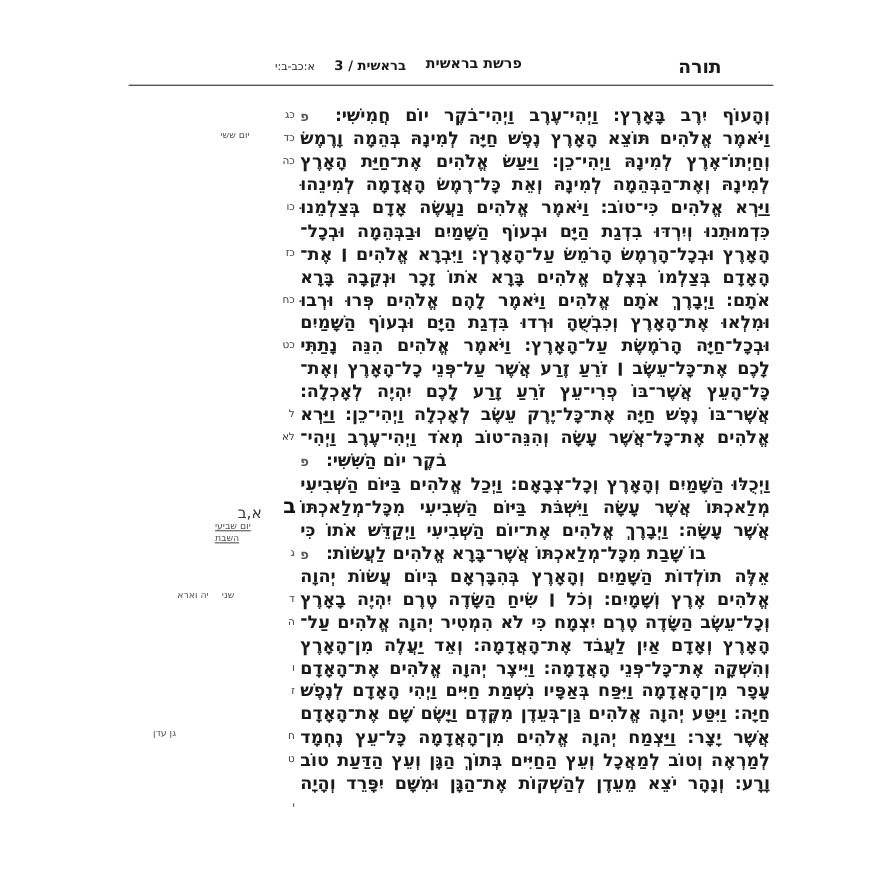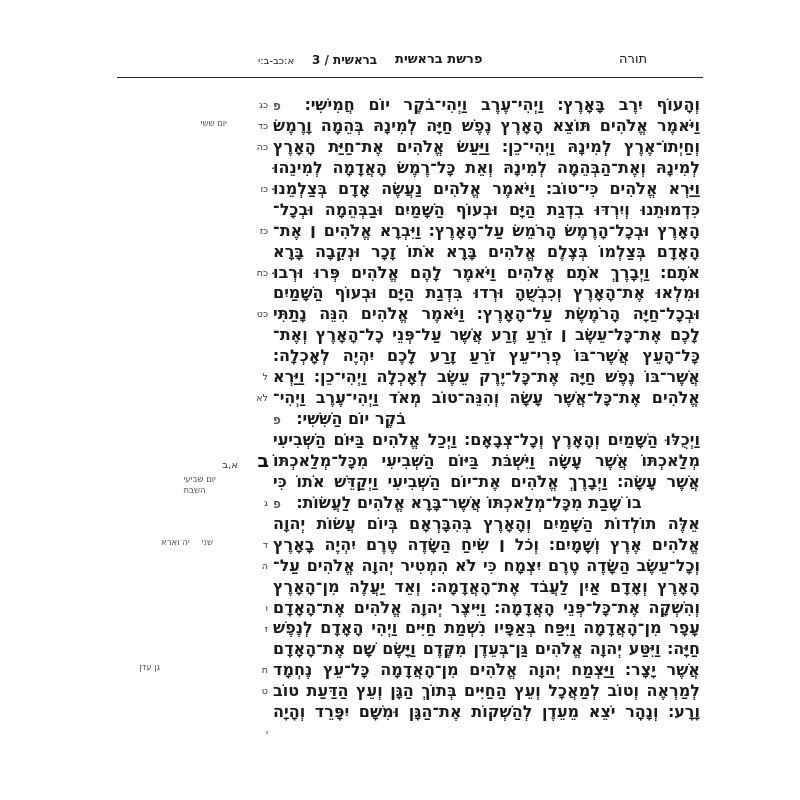--- a/index.html
+++ b/index.html
@@ -1,36 +1,36 @@
 <!DOCTYPE html>
 <html lang="he"><head>
 <meta charset="utf-8">
 <style>
   html,body{margin:0;padding:0;background:#e8e8e8;}
   #page{position:relative;width:800px;height:800px;background:#ffffff;overflow:hidden;
         font-family:"DejaVu Sans",sans-serif;color:#1b1b1b;}
   
-  .hdr{position:absolute;white-space:nowrap;direction:rtl;margin-left:8px;}
-  #hdr-torah{top:51px;right:153px;font-size:13px;font-weight:normal;}
+  .hdr{position:absolute;white-space:nowrap;direction:rtl;}
+  #hdr-torah{top:51px;right:144px;font-size:17px;font-weight:bold;}
   #hdr-parasha{top:51px;left:387px;font-size:13px;font-weight:bold;}
   #hdr-left{top:53px;left:248px;direction:rtl;font-size:12px;}
   #hdr-left .bookpage{font-weight:bold;font-size:12px;}
   #hdr-left .range{font-size:10px;margin-left:2px;margin-right:14px;color:#222;}
   #hdr-rule{position:absolute;top:77px;left:117px;width:586px;height:1px;background:#2a2a2a;}
   
   #lines{position:absolute;top:95px;right:100px;width:427px;direction:rtl;}
   .line{height:20.94px;line-height:20.94px;font-size:16px;font-weight:600;
         white-space:nowrap;text-align:justify;text-align-last:justify;}
   .line.short{text-align:right;text-align-last:left;}
   .pe{font-size:12px;font-weight:bold;color:#5a5a5a;}
   .line .pe{margin-right:10px;} 
   
   .vnum{position:absolute;right:532px;font-size:9.5px;color:#3a3a3a;white-space:nowrap;direction:rtl;}
   #ch2-letter{position:absolute;right:531px;top:449px;font-size:19px;font-weight:bold;color:#111;}
-  #ch2-verses{position:absolute;right:562px;top:459px;font-size:10px;color:#3a3a3a;direction:rtl;}
+  #ch2-verses{position:absolute;right:562px;top:459px;font-size:14px;color:#3a3a3a;direction:rtl;}
   
   .mnote{position:absolute;font-size:8.5px;line-height:11px;color:#555;direction:rtl;
          text-align:left;white-space:nowrap;}
   .mnote .gap{display:inline-block;width:12px;}
 </style>
 </head>
 <body>
 
 <div id="page">
 
@@ -98,21 +98,21 @@
       <div class="vnum" style="top: 622.5px;">ז</div>
       <div class="vnum" style="top: 664.38px;">ח</div>
       <div class="vnum" style="top: 685.32px;">ט</div>
       <div class="vnum" style="top: 727.2px;">י</div>
     </div>
 
   <div id="notes">
       <div class="mnote" style="right: 573px; top: 117.94px;">
         <div>יום ששי</div>
       </div>
-      <div class="mnote" style="right: 584px; top: 473.92px;">
+      <div class="mnote" style="right: 572px; top: 473.92px; text-decoration: underline;">
         <div>יום שביעי</div>
         <div>השבת</div>
       </div>
       <div class="mnote" style="right: 587px; top: 536.74px;"><span>שני</span><span class="gap"></span><span>יה וארא</span></div>
       <div class="mnote" style="right: 640px; top: 662.38px;">
         <div>גן עדן</div>
       </div>
     </div>
 
 </div>

